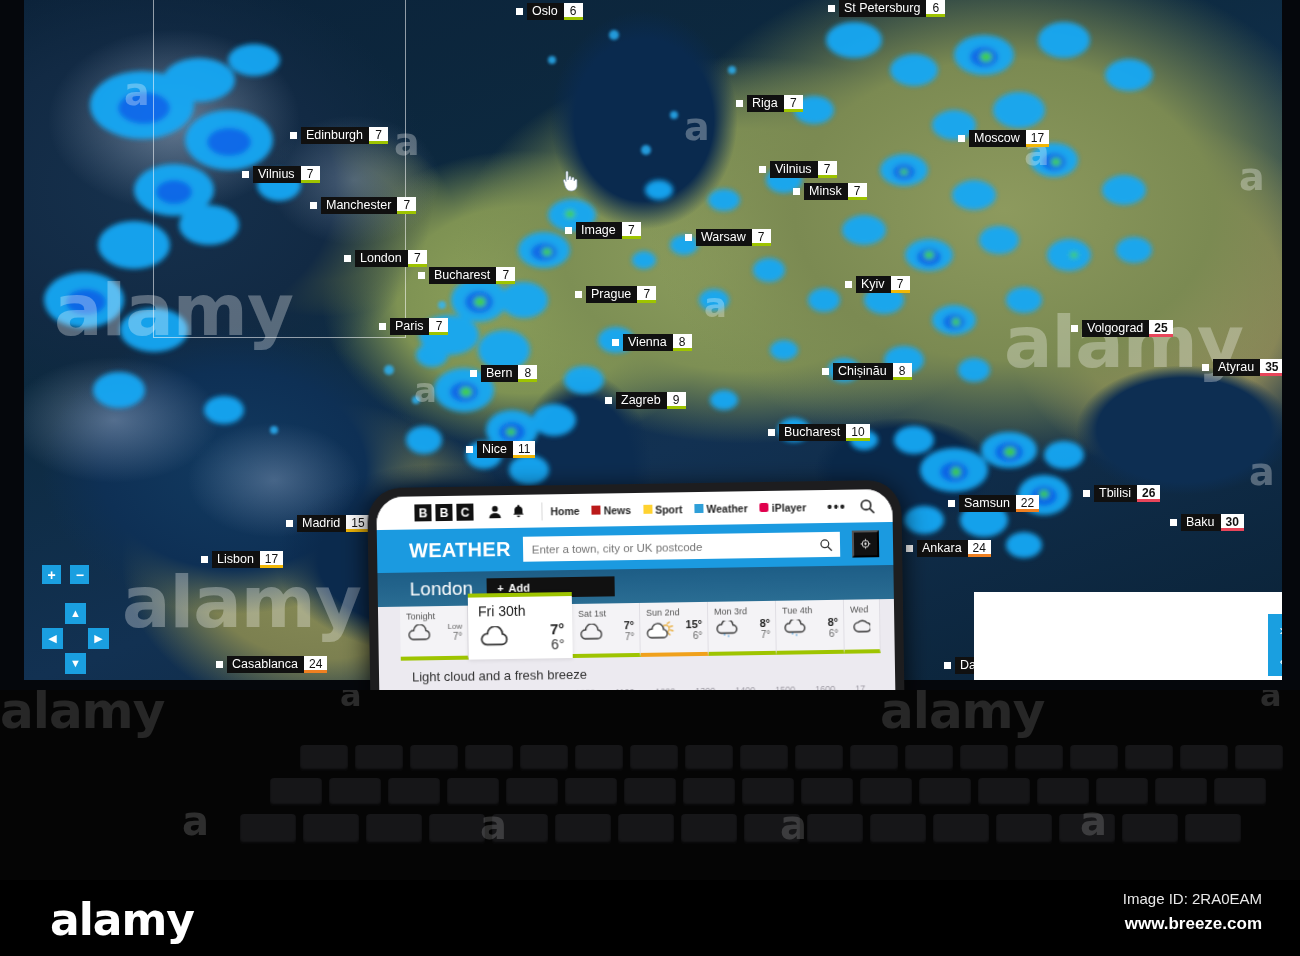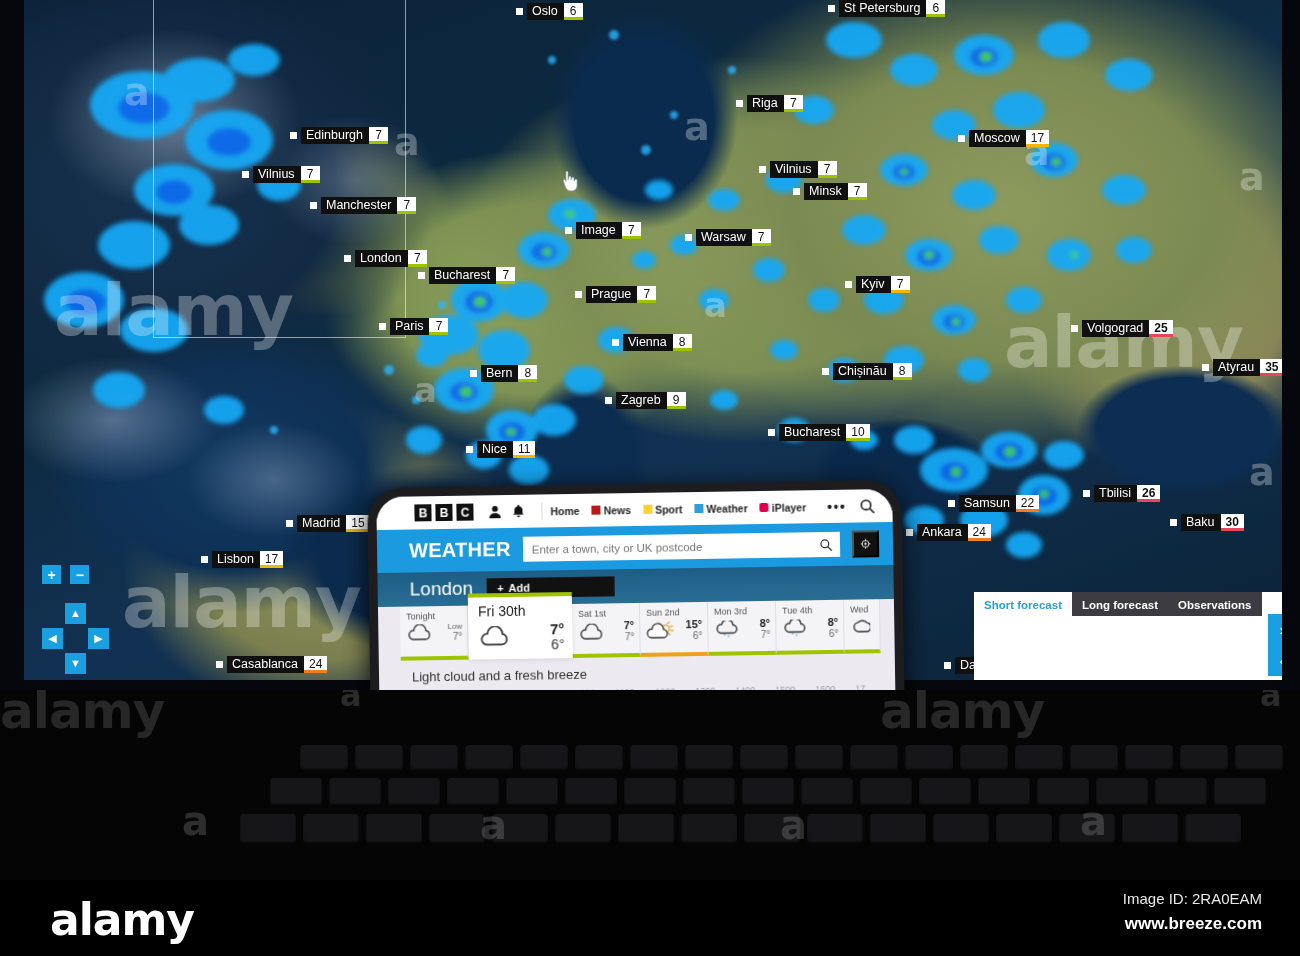--- a/index.html
+++ b/index.html
@@ -653,21 +653,21 @@
           <div class="city t-yellow" style="left: 262px; top: 515px;">
             <span class="dot"></span>
             <span class="nm">Madrid</span>
             <span class="tv">15</span>
           </div>
           <div class="city t-red" style="left: 1146px; top: 514px;">
             <span class="dot"></span>
             <span class="nm">Baku</span>
             <span class="tv">30</span>
           </div>
-          <div class="city t-orange" style="left: 882px; top: 524px;">
+          <div class="city t-orange" style="left: 882px; top: 540px;">
             <span class="dot"></span>
             <span class="nm">Ankara</span>
             <span class="tv">24</span>
           </div>
           <div class="city t-yellow" style="left: 177px; top: 551px;">
             <span class="dot"></span>
             <span class="nm">Lisbon</span>
             <span class="tv">17</span>
           </div>
           <div class="city t-orange" style="left: 192px; top: 656px;">
@@ -696,25 +696,20 @@
         <button class="zbtn">−</button>
       </div>
       <div class="dpad">
         <button class="dbtn up">▲</button>
         <button class="dbtn left">◀</button>
         <button class="dbtn right">▶</button>
         <button class="dbtn down">▼</button>
       </div>
 
       <div class="panel">
-        <div class="panel-tabs">
-          <button class="tab active">Short forecast</button>
-          <button class="tab">Long forecast</button>
-          <button class="tab">Observations</button>
-        </div>
       </div>
       <div class="navarrows">
         <span>›</span>
         <span>‹</span>
       </div>
 
     </div>
   </div>
 
   <div id="phone">

